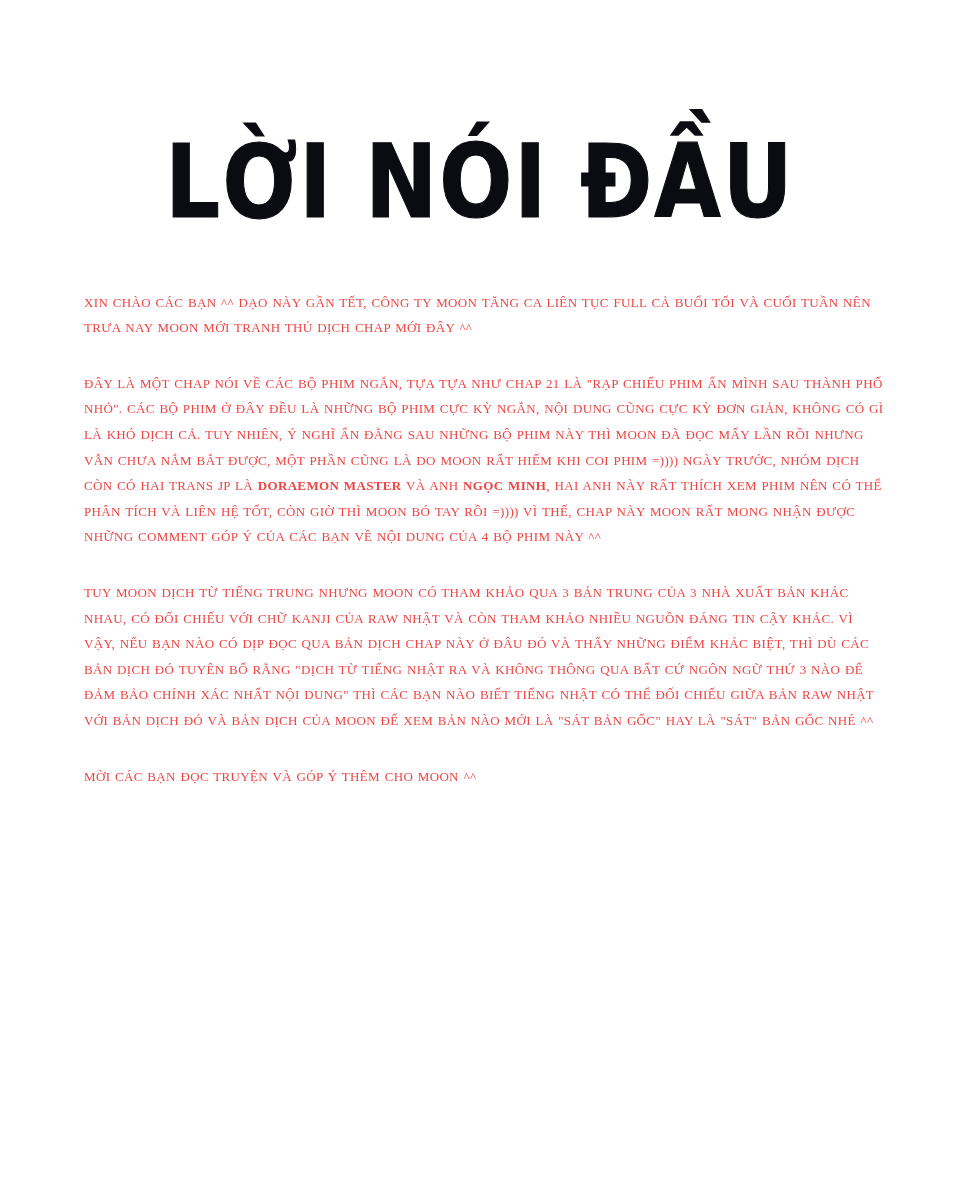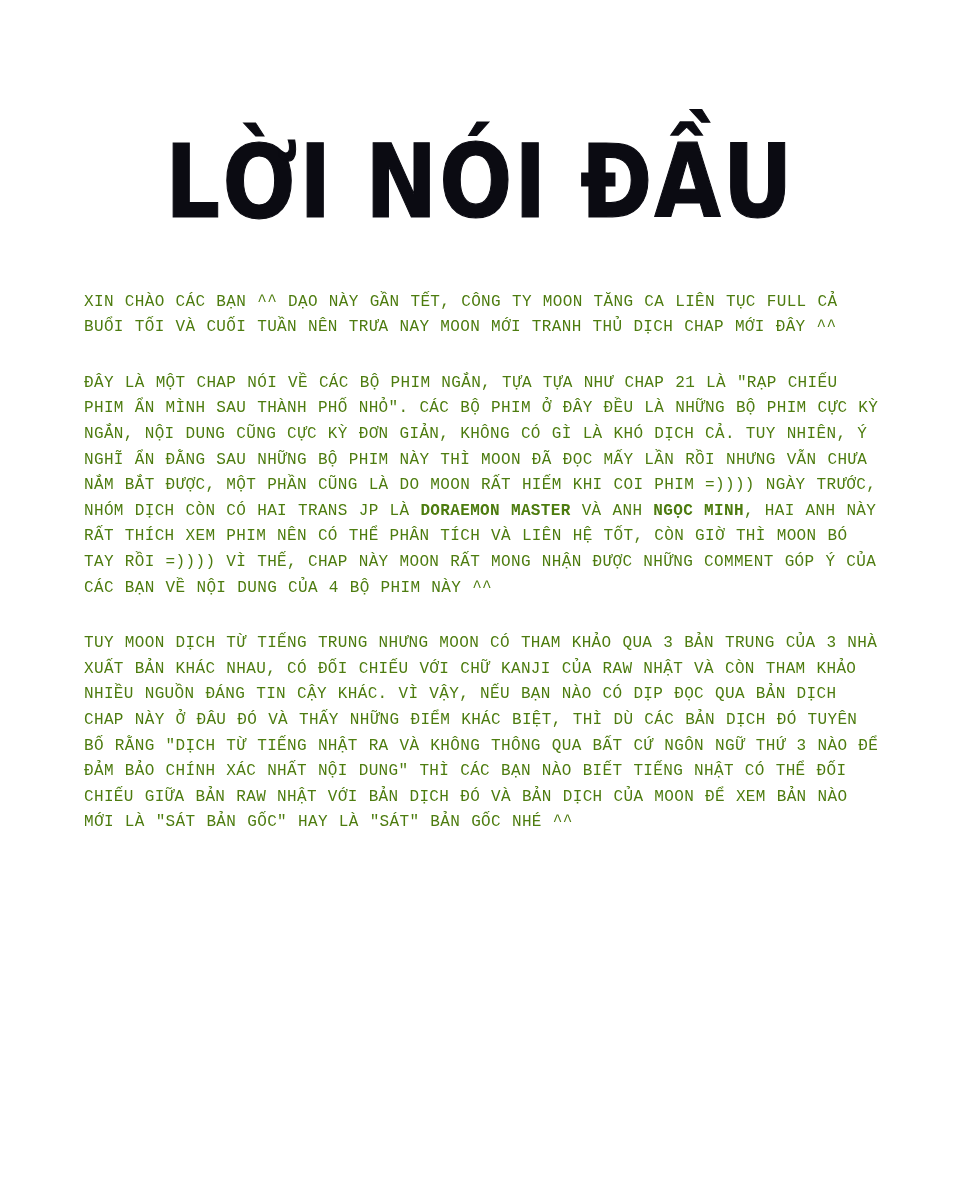--- a/index.html
+++ b/index.html
@@ -35,25 +35,25 @@
     transform: scaleY(1.18);
     transform-origin: top center;
   }
   .body-area {
     position: absolute;
     top: 232px;
     left: 84px;
     width: 800px;
   }
   .para {
-    font-family: Liberation Mono, monospace;
-    font-size: 16px;
+    font-family: Liberation Serif, serif;
+    font-size: 13px;
     line-height: 25.6px;
     letter-spacing: 0.35px;
-    color: #4d7c0f;
+    color: #ef4444;
     margin: 0 0 24px 0;
     text-transform: uppercase;
     font-stretch: condensed;
     word-spacing: 1px;
   }
   .para.gap-lg { margin-bottom: 30px; }
   .para b, .para .strong {
     font-weight: bold;
   }
   .para .norm { font-weight: normal; }
@@ -69,15 +69,16 @@
 
     <p class="para gap-lg">XIN CHÀO CÁC BẠN ^^ DẠO NÀY GẦN TẾT, CÔNG TY MOON TĂNG CA LIÊN TỤC FULL CẢ BUỔI TỐI VÀ CUỐI TUẦN NÊN TRƯA NAY MOON MỚI TRANH THỦ DỊCH CHAP MỚI ĐÂY ^^</p>
 
 
     <p class="para gap-lg">
       <span class="norm">ĐÂY LÀ MỘT CHAP NÓI VỀ CÁC BỘ PHIM NGẮN, TỰA TỰA NHƯ CHAP 21 LÀ "RẠP CHIẾU PHIM ẨN MÌNH SAU THÀNH PHỐ NHỎ". CÁC BỘ PHIM Ở ĐÂY ĐỀU LÀ NHỮNG BỘ PHIM CỰC KỲ NGẮN, NỘI DUNG CŨNG CỰC KỲ ĐƠN GIẢN, KHÔNG CÓ GÌ LÀ KHÓ DỊCH CẢ. TUY NHIÊN, Ý NGHĨ ẨN ĐẰNG SAU NHỮNG BỘ PHIM NÀY THÌ MOON ĐÃ ĐỌC MẤY LẦN RỒI NHƯNG VẪN CHƯA NẮM BẮT ĐƯỢC, MỘT PHẦN CŨNG LÀ DO MOON RẤT HIẾM KHI COI PHIM =)))) NGÀY TRƯỚC, NHÓM DỊCH CÒN CÓ HAI TRANS JP LÀ </span><span class="strong">DORAEMON MASTER</span><span class="norm"> VÀ ANH </span><span class="strong">NGỌC MINH</span><span class="norm">, HAI ANH NÀY RẤT THÍCH XEM PHIM NÊN CÓ THỂ PHÂN TÍCH VÀ LIÊN HỆ TỐT, CÒN GIỜ THÌ MOON BÓ TAY RỒI =)))) VÌ THẾ, CHAP NÀY MOON RẤT MONG NHẬN ĐƯỢC NHỮNG COMMENT GÓP Ý CỦA CÁC BẠN VỀ NỘI DUNG CỦA 4 BỘ PHIM NÀY ^^</span>
     </p>
 
     <p class="para gap-lg">TUY MOON DỊCH TỪ TIẾNG TRUNG NHƯNG MOON CÓ THAM KHẢO QUA 3 BẢN TRUNG CỦA 3 NHÀ XUẤT BẢN KHÁC NHAU, CÓ ĐỐI CHIẾU VỚI CHỮ KANJI CỦA RAW NHẬT VÀ CÒN THAM KHẢO NHIỀU NGUỒN ĐÁNG TIN CẬY KHÁC. VÌ VẬY, NẾU BẠN NÀO CÓ DỊP ĐỌC QUA BẢN DỊCH CHAP NÀY Ở ĐÂU ĐÓ VÀ THẤY NHỮNG ĐIỂM KHÁC BIỆT, THÌ DÙ CÁC BẢN DỊCH ĐÓ TUYÊN BỐ RẰNG "DỊCH TỪ TIẾNG NHẬT RA VÀ KHÔNG THÔNG QUA BẤT CỨ NGÔN NGỮ THỨ 3 NÀO ĐỂ ĐẢM BẢO CHÍNH XÁC NHẤT NỘI DUNG" THÌ CÁC BẠN NÀO BIẾT TIẾNG NHẬT CÓ THỂ ĐỐI CHIẾU GIỮA BẢN RAW NHẬT VỚI BẢN DỊCH ĐÓ VÀ BẢN DỊCH CỦA MOON ĐỂ XEM BẢN NÀO MỚI LÀ "SÁT BẢN GỐC" HAY LÀ "SÁT" BẢN GỐC NHÉ ^^</p>
 
+    <p class="para">MỜI CÁC BẠN ĐỌC TRUYỆN VÀ GÓP Ý THÊM CHO MOON ^^</p>
 
   </div>
 </div>
 
 </body></html>

